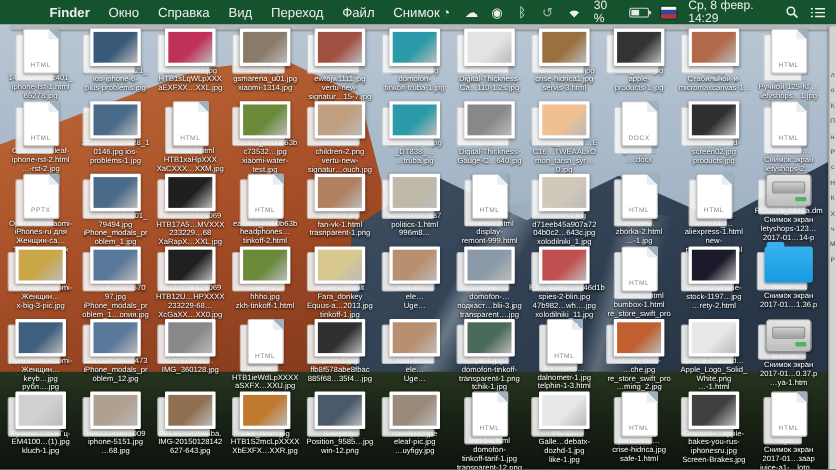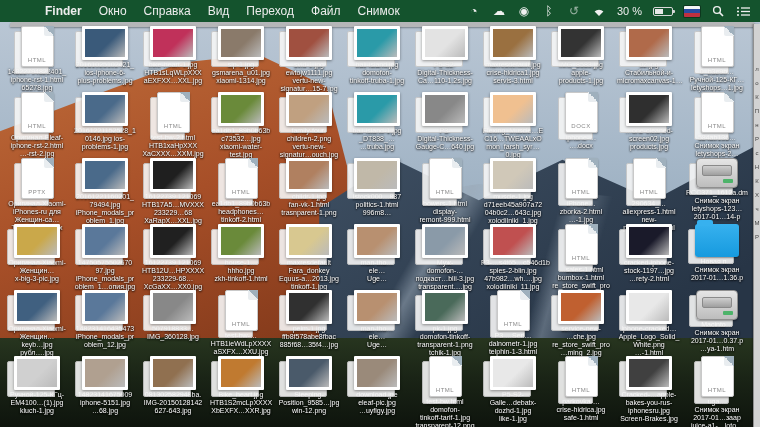--- a/index.html
+++ b/index.html
@@ -103,20 +103,21 @@
           <path d="M7 10 L2.6 5.4 A6.4 6.4 0 0 1 11.4 5.4 Z" fill="#f0f0f0"></path>
         </svg>
     </span>
     <span>30 %</span>
     <span class="battery"></span>
     <span class="flag">
         <i class="w"></i>
         <i class="b"></i>
         <i class="r"></i>
       </span>
+    <span>Ср, 8 февр. 14:29</span>
     <span class="mb-ic">
       <svg width="12" height="12" viewBox="0 0 12 12">
           <circle cx="5" cy="5" r="3.4" fill="none" stroke="#f0f0f0" stroke-width="1.4"></circle>
           <line x1="7.6" y1="7.6" x2="11" y2="11" stroke="#f0f0f0" stroke-width="1.6"></line>
         </svg>
     </span>
     <span class="mb-ic">
       <svg width="13" height="11" viewBox="0 0 13 11">
           <g stroke="#f0f0f0" stroke-width="1.3">
             <line x1="4" y1="2" x2="13" y2="2"></line>

